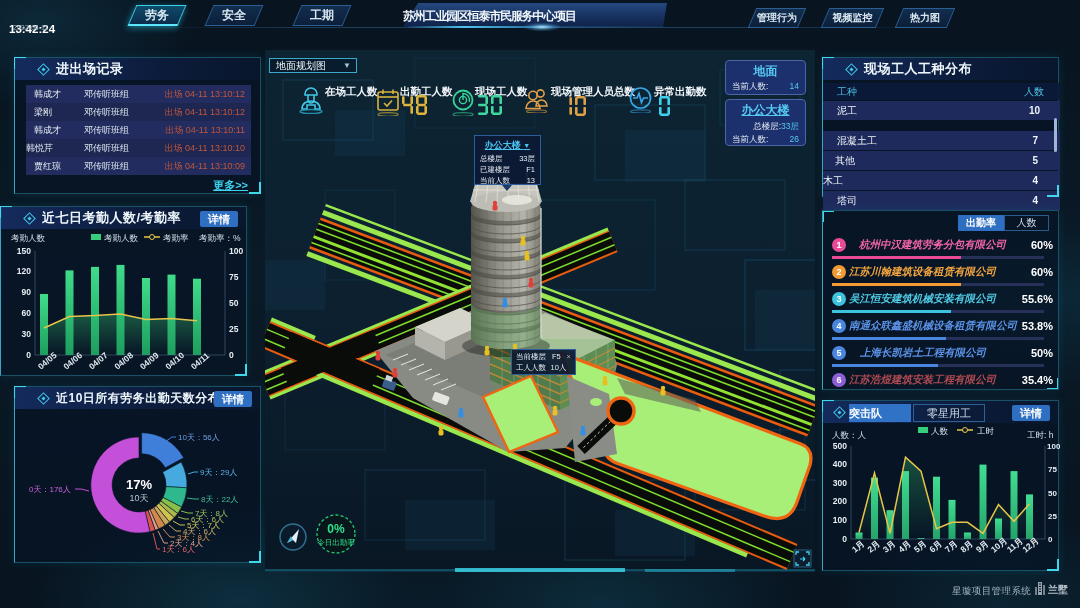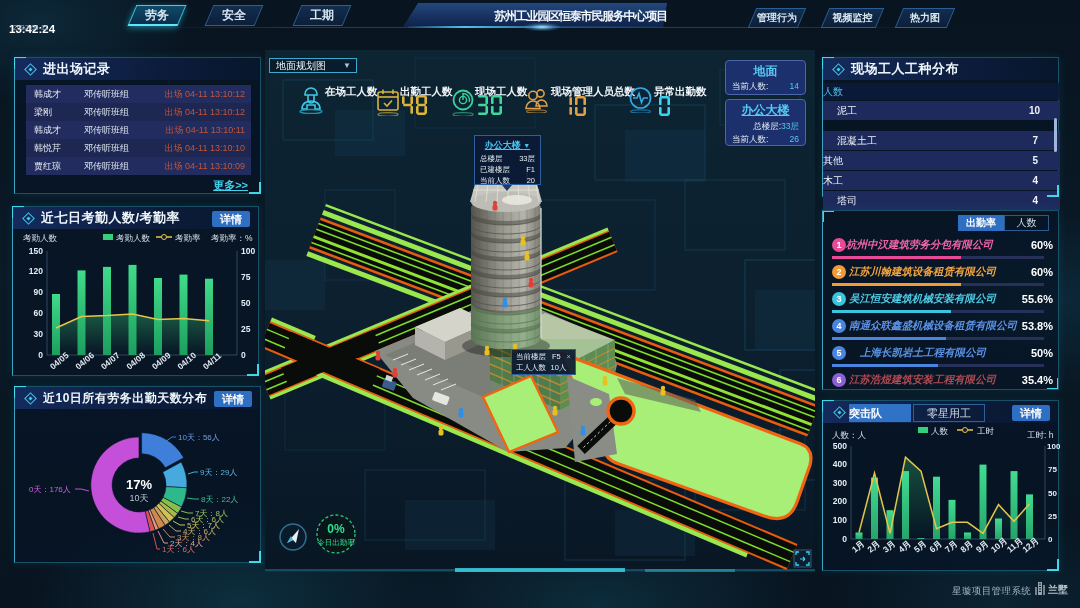--- a/index.html
+++ b/index.html
@@ -8,21 +8,21 @@
  radial-gradient(220px 120px at 40px 20px,rgba(30,120,150,.20),transparent 70%),
  radial-gradient(260px 120px at 1060px 300px,rgba(25,110,145,.16),transparent 70%),
  radial-gradient(300px 140px at 240px 600px,rgba(30,140,170,.22),transparent 70%),
  radial-gradient(300px 140px at 600px 606px,rgba(30,140,170,.20),transparent 70%),
  radial-gradient(240px 120px at 1000px 600px,rgba(25,120,150,.16),transparent 70%),
  linear-gradient(180deg,#081420 0%,#0a1a26 45%,#081420 100%)}
 .abs{position:absolute}
 .panel{position:absolute;background:rgba(6,19,38,.66);border:1px solid rgba(38,122,146,.6);border-left-color:rgba(70,190,220,.85);box-shadow:0 0 9px rgba(20,160,200,.14)}
 .panel::before{content:"";position:absolute;left:-1px;top:-1px;width:10px;height:10px;border-left:2px solid #3fd8ea;border-top:2px solid #3fd8ea}
 .panel::after{content:"";position:absolute;right:-1px;bottom:-1px;width:10px;height:10px;border-right:2px solid #3fd8ea;border-bottom:2px solid #3fd8ea}
-.phead{position:relative;height:22px;background:linear-gradient(90deg,rgba(21,44,96,.95),rgba(13,30,66,.75) 60%,rgba(13,30,66,.25));display:flex;align-items:center;padding-left:11px}
+.phead{position:relative;height:22px;background:linear-gradient(90deg,rgba(21,44,96,.95),rgba(13,30,66,.75) 60%,rgba(13,30,66,.25));display:flex;align-items:center;padding-left:24px}
 .dia{width:9px;height:9px;border:1.5px solid #3fc9ea;transform:rotate(45deg);position:relative;margin-right:8px;flex:none}
 .dia::after{content:"";position:absolute;left:2px;top:2px;width:3px;height:3px;background:#3fc9ea}
 .ptitle{font-size:13px;font-weight:bold;color:#eef6fc;letter-spacing:.5px;white-space:nowrap}
 .btn{position:absolute;background:#2f6fc1;color:#fff;font-size:11px;font-weight:bold;text-align:center;border-radius:2px;line-height:16px}
 .tab{position:absolute;transform:skewX(-23deg);border:1px solid #2b5f93;background:linear-gradient(180deg,#122d4e,#0c1f3a);color:#d9e7f2;font-weight:bold;text-align:center}
 .tab>span{display:block;transform:skewX(23deg)}
 .row{display:flex;align-items:center}
 svg{display:block}
 </style>
 </head>
@@ -46,21 +46,21 @@
     </div>
 
 <div class="abs" style="left:403px;top:3px;width:264px;height:24px;background:linear-gradient(180deg,#24487f,#142c58 70%,#0f2348);clip-path:polygon(5.7% 0,100% 0,98.5% 100%,0 100%)"></div>
 
 <div class="abs" style="left:150px;top:27px;width:780px;height:1px;background:linear-gradient(90deg,transparent,rgba(70,150,220,.3) 20%,rgba(70,150,220,.3) 80%,transparent)"></div>
 
 <div class="abs" style="left:408px;top:26px;width:256px;height:2px;background:linear-gradient(90deg,rgba(60,160,230,.1),#4fc3f0 22%,rgba(60,150,220,.25) 60%,rgba(60,150,220,.05))"></div>
 
 <div class="abs" style="left:516px;top:21px;width:52px;height:12px;background:radial-gradient(closest-side,rgba(170,230,255,.95),rgba(90,180,240,.35) 45%,transparent 75%)"></div>
 
-<div class="abs" style="left:403px;top:8px;width:264px;text-align:right;color:#f2f7fb;font-size:12px;font-weight:bold;letter-spacing:-1.2px">苏州工业园区恒泰市民服务中心项目</div>
+<div class="abs" style="left:403px;top:8px;width:264px;text-align:left;color:#f2f7fb;font-size:12px;font-weight:bold;letter-spacing:-1.2px">苏州工业园区恒泰市民服务中心项目</div>
 
 <div class="tab" style="left:752px;top:8px;width:50px;height:20px;font-size:10px;line-height:18px">
       <span>管理行为</span>
     </div>
 
 <div class="tab" style="left:825px;top:8px;width:55px;height:20px;font-size:10px;line-height:18px">
       <span>视频监控</span>
     </div>
 
 <div class="tab" style="left:899px;top:8px;width:52px;height:20px;font-size:10px;line-height:18px">
@@ -496,21 +496,21 @@
   <div style="display:flex;justify-content:space-between;padding:2px 5px 0;color:#e8eef5;font-size:7.5px">
         <span>总楼层</span>
         <span>33层</span>
       </div>
   <div style="display:flex;justify-content:space-between;padding:1px 5px 0;color:#e8eef5;font-size:7.5px">
         <span>已建楼层</span>
         <span>F1</span>
       </div>
   <div style="display:flex;justify-content:space-between;padding:1px 5px 0;color:#e8eef5;font-size:7.5px">
         <span>当前人数</span>
-        <span>20</span>
+        <span>13</span>
       </div>
 </div>
 
 <div class="abs" style="left:502px;top:185px;width:0;height:0;border-left:5px solid transparent;border-right:5px solid transparent;border-top:6px solid #1c3a66"></div>
 
 <div class="abs" style="left:511px;top:349px;width:65px;height:26px;background:rgba(10,24,48,.92);border:1px solid #2f5e9e;padding:2px 4px">
   <div style="display:flex;justify-content:space-between;color:#e8eef5;font-size:7.5px">
         <span>当前楼层</span>
         <span>F5</span>
         <span style="color:#9fb4c8">×</span>
@@ -561,36 +561,36 @@
           <span style="flex:1;color:#c2563a;text-align:right;padding-right:6px">出场 04-11 13:10:12</span>
         </div>
 
     <div class="row" style="height:18px;background:#232c5e;font-size:9px;white-space:nowrap">
           <span style="width:58px;padding-left:8px;color:#e8eef6;flex:none">韩成才</span>
           <span style="width:70px;color:#dfe7f0;flex:none">邓传听班组</span>
           <span style="flex:1;color:#c2563a;text-align:right;padding-right:6px">出场 04-11 13:10:11</span>
         </div>
 
     <div class="row" style="height:18px;background:#1d2752;font-size:9px;white-space:nowrap">
-          <span style="width:58px;padding-left:8px;color:#e8eef6;flex:none">韩悦芹</span>
+          <span style="width:58px;color:#e8eef6;flex:none">韩悦芹</span>
           <span style="width:70px;color:#dfe7f0;flex:none">邓传听班组</span>
           <span style="flex:1;color:#c2563a;text-align:right;padding-right:6px">出场 04-11 13:10:10</span>
         </div>
 
     <div class="row" style="height:18px;background:#232c5e;font-size:9px;white-space:nowrap">
           <span style="width:58px;padding-left:8px;color:#e8eef6;flex:none">贾红琼</span>
           <span style="width:70px;color:#dfe7f0;flex:none">邓传听班组</span>
           <span style="flex:1;color:#c2563a;text-align:right;padding-right:6px">出场 04-11 13:10:09</span>
         </div>
   </div>
 
   <div class="abs" style="right:12px;top:120px;color:#3fd2ee;font-size:11px;font-weight:bold;text-decoration:underline">更多&gt;&gt;</div>
 </div>
 
-<div class="panel" style="left:12px;top:206px;width:247px;height:170px">
+<div class="panel" style="left:0;top:206px;width:247px;height:170px">
   <div class="phead">
         <i class="dia"></i>
         <span class="ptitle">近七日考勤人数/考勤率</span>
       </div>
 
   <div class="btn" style="right:8px;top:4px;width:38px;height:16px">详情</div>
   <div id="chart7" class="abs" style="left:0;top:22px">
   <svg width="247" height="148" viewBox="0 0 247 148">
     <defs>
       <linearGradient id="gbar" x1="0" y1="0" x2="0" y2="1">
@@ -728,35 +728,36 @@
   </div>
 </div>
 
 <div class="panel" style="left:822px;top:57px;width:237px;height:140px">
   <div class="phead">
         <i class="dia"></i>
         <span class="ptitle">现场工人工种分布</span>
       </div>
   <div class="abs" style="left:0;top:25px;width:237px">
     <div class="row" style="height:17px;background:rgba(10,26,58,.9);font-size:10px;color:#4cc0e2">
+          <span style="padding-left:14px;flex:1">工种</span>
           <span style="padding-right:16px">人数</span>
         </div>
 
     <div class="row" style="height:19px;background:#1e2a5c;font-size:10px;color:#eef3f9;margin-top:1px">
           <span style="padding-left:14px;flex:1">泥工</span>
           <span style="padding-right:20px;font-weight:bold">10</span>
         </div>
 
     <div class="row" style="height:19px;background:#1e2a5c;font-size:10px;color:#eef3f9;margin-top:11px">
           <span style="padding-left:14px;flex:1">混凝土工</span>
           <span style="padding-right:22px;font-weight:bold">7</span>
         </div>
 
     <div class="row" style="height:19px;background:#1e2a5c;font-size:10px;color:#eef3f9;margin-top:1px">
-          <span style="padding-left:0;flex:1">其他</span>
+          <span style="padding-left:12px;flex:1">其他</span>
           <span style="padding-right:22px;font-weight:bold">5</span>
         </div>
 
     <div class="row" style="height:19px;background:#1e2a5c;font-size:10px;color:#eef3f9;margin-top:1px">
           <span style="padding-left:0;flex:1">木工</span>
           <span style="padding-right:22px;font-weight:bold">4</span>
         </div>
 
     <div class="row" style="height:19px;background:#1e2a5c;font-size:10px;color:#eef3f9;margin-top:1px">
           <span style="padding-left:14px;flex:1">塔司</span>
@@ -770,21 +771,21 @@
 <div class="panel" style="left:822px;top:210px;width:237px;height:180px;overflow:hidden">
 
   <div class="abs" style="right:54px;top:4px;width:46px;height:16px;background:#2f6fc1;color:#fff;font-size:10px;font-weight:bold;text-align:center;line-height:16px">出勤率</div>
 
   <div class="abs" style="right:9px;top:4px;width:45px;height:16px;border:1px solid #2b5a8c;color:#cfdce8;font-size:10px;text-align:center;line-height:14px">人数</div>
   <div id="colist" class="abs" style="left:9px;top:26px;width:221px">
 
     <div style="position:relative;height:27px">
       <div class="row" style="height:16px">
             <span style="width:14px;height:14px;border-radius:50%;background:#e84a98;color:#fff;font-size:9px;font-weight:bold;text-align:center;line-height:14px;flex:none">1</span>
-            <span style="flex:1;padding-left:0;color:#ef64a8;font-size:10.5px;font-weight:bold;font-style:italic;white-space:nowrap;overflow:hidden">杭州中汉建筑劳务分包有限公司</span>
+            <span style="flex:1;padding-left:13px;color:#ef64a8;font-size:10.5px;font-weight:bold;font-style:italic;white-space:nowrap;overflow:hidden">杭州中汉建筑劳务分包有限公司</span>
             <span style="color:#fff;font-size:11px;font-weight:bold">60%</span>
           </div>
       <div style="position:absolute;left:0;top:19px;width:212px;height:3px;background:#273058">
             <div style="width:61%;height:3px;background:#e84a98"></div>
           </div>
     </div>
 
     <div style="position:relative;height:27px">
       <div class="row" style="height:16px">
             <span style="width:14px;height:14px;border-radius:50%;background:#f39a33;color:#fff;font-size:9px;font-weight:bold;text-align:center;line-height:14px;flex:none">2</span>

